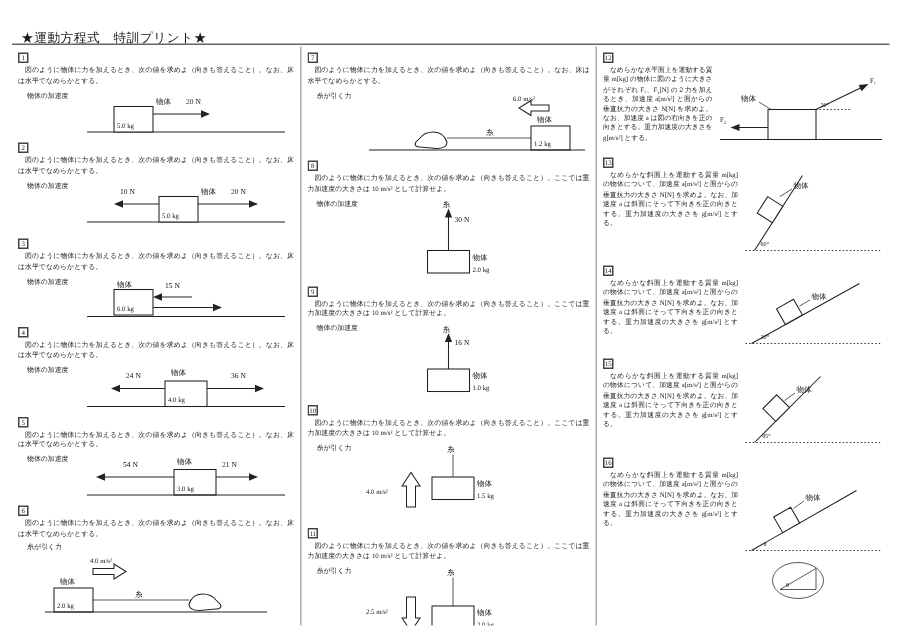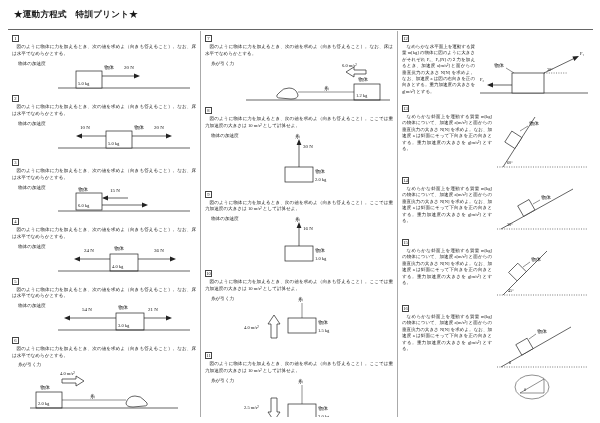--- a/index.html
+++ b/index.html
@@ -1,19 +1,19 @@
 <!DOCTYPE html>
 <html><head>
 <meta charset="utf-8">
 <style>
   *{margin:0;padding:0;box-sizing:border-box}
   html,body{background:#fff}
   .page{position:relative;width:600px;height:423px;background:#fff;overflow:hidden;
         font-family:"Liberation Serif","DejaVu Serif",serif;color:#1a1a1a}
-  .title{position:absolute;left:14px;top:9px;font-size:8.5px;font-weight:bold;letter-spacing:.3px}
+  .title{position:absolute;left:14px;top:20px;font-size:8.5px;font-weight:normal;letter-spacing:.3px}
   .topline{position:absolute;left:8px;right:7px;top:29px;border-top:1px solid #666}
   .col{position:absolute;top:31px;bottom:6px;overflow:hidden;padding:2px 4px 0 4px}
   .c1{left:8px;width:193px;border-right:1px solid #aaa}
   .c2{left:201px;width:197px;border-right:1px solid #aaa}
   .c3{left:398px;width:196px}
   .prob{overflow:hidden}
   .pnum{width:7px;height:7px;border:1px solid #444;font-size:4.6px;line-height:5.2px;
         text-align:center;margin:2px 0 2px 0;color:#222}
   .pbody{font-size:4.6px;line-height:1.5;text-indent:4.6px;text-align:justify}
   .c3 .pbody{font-size:4.5px;line-height:1.42}

